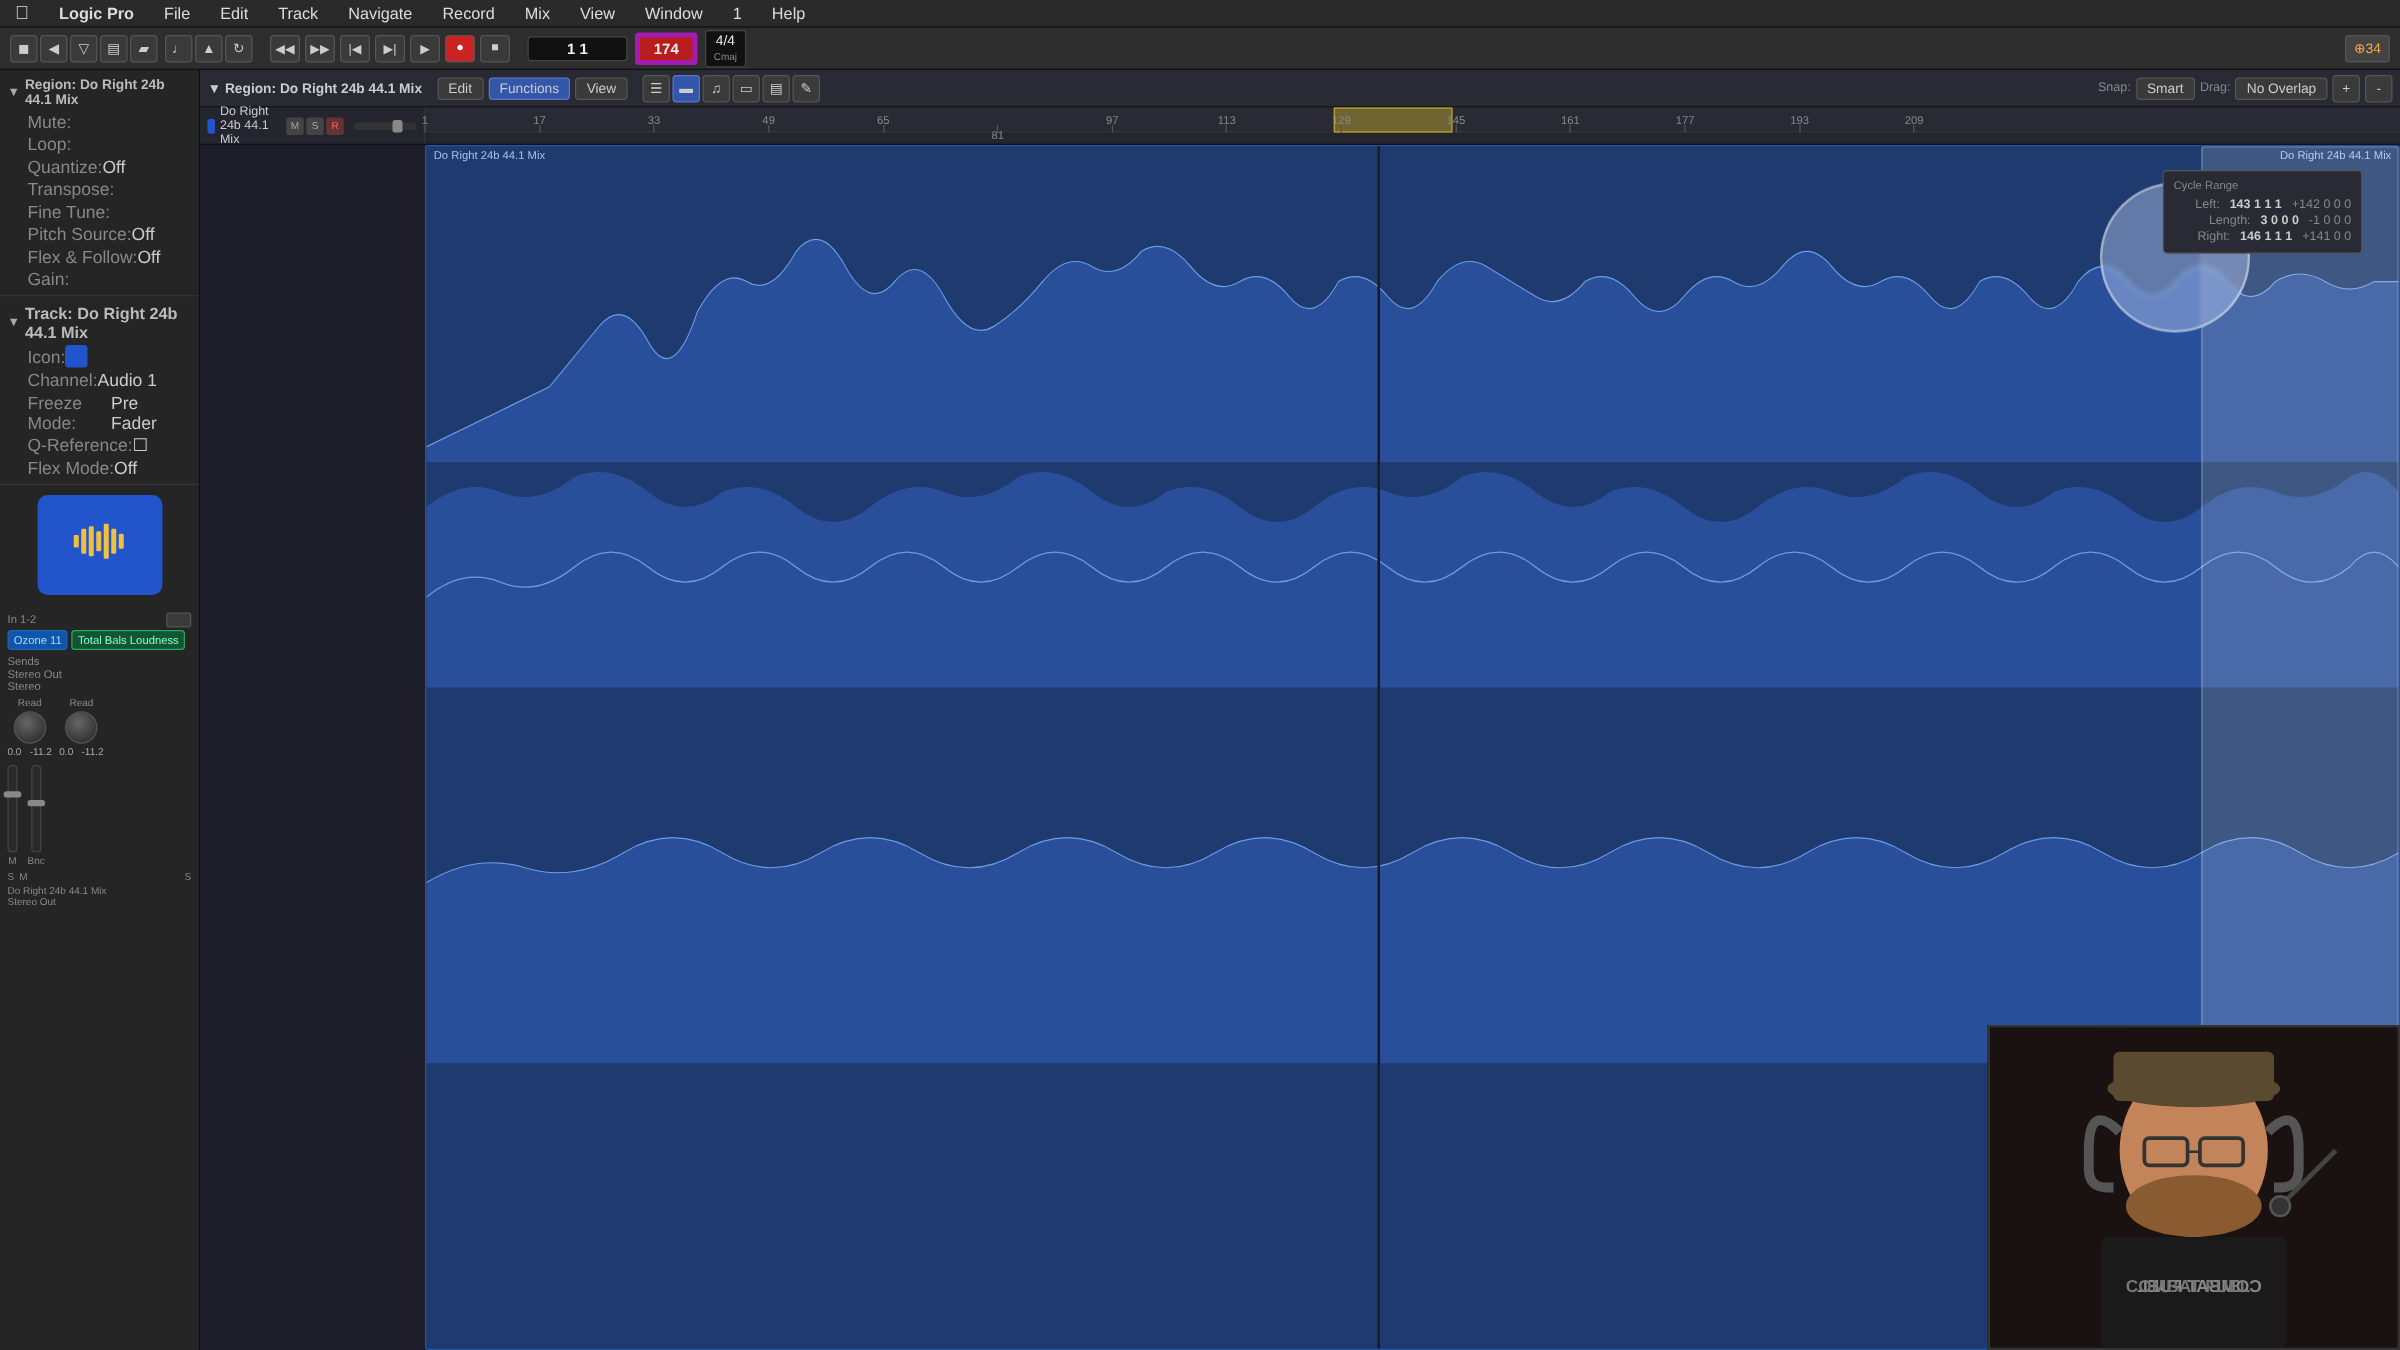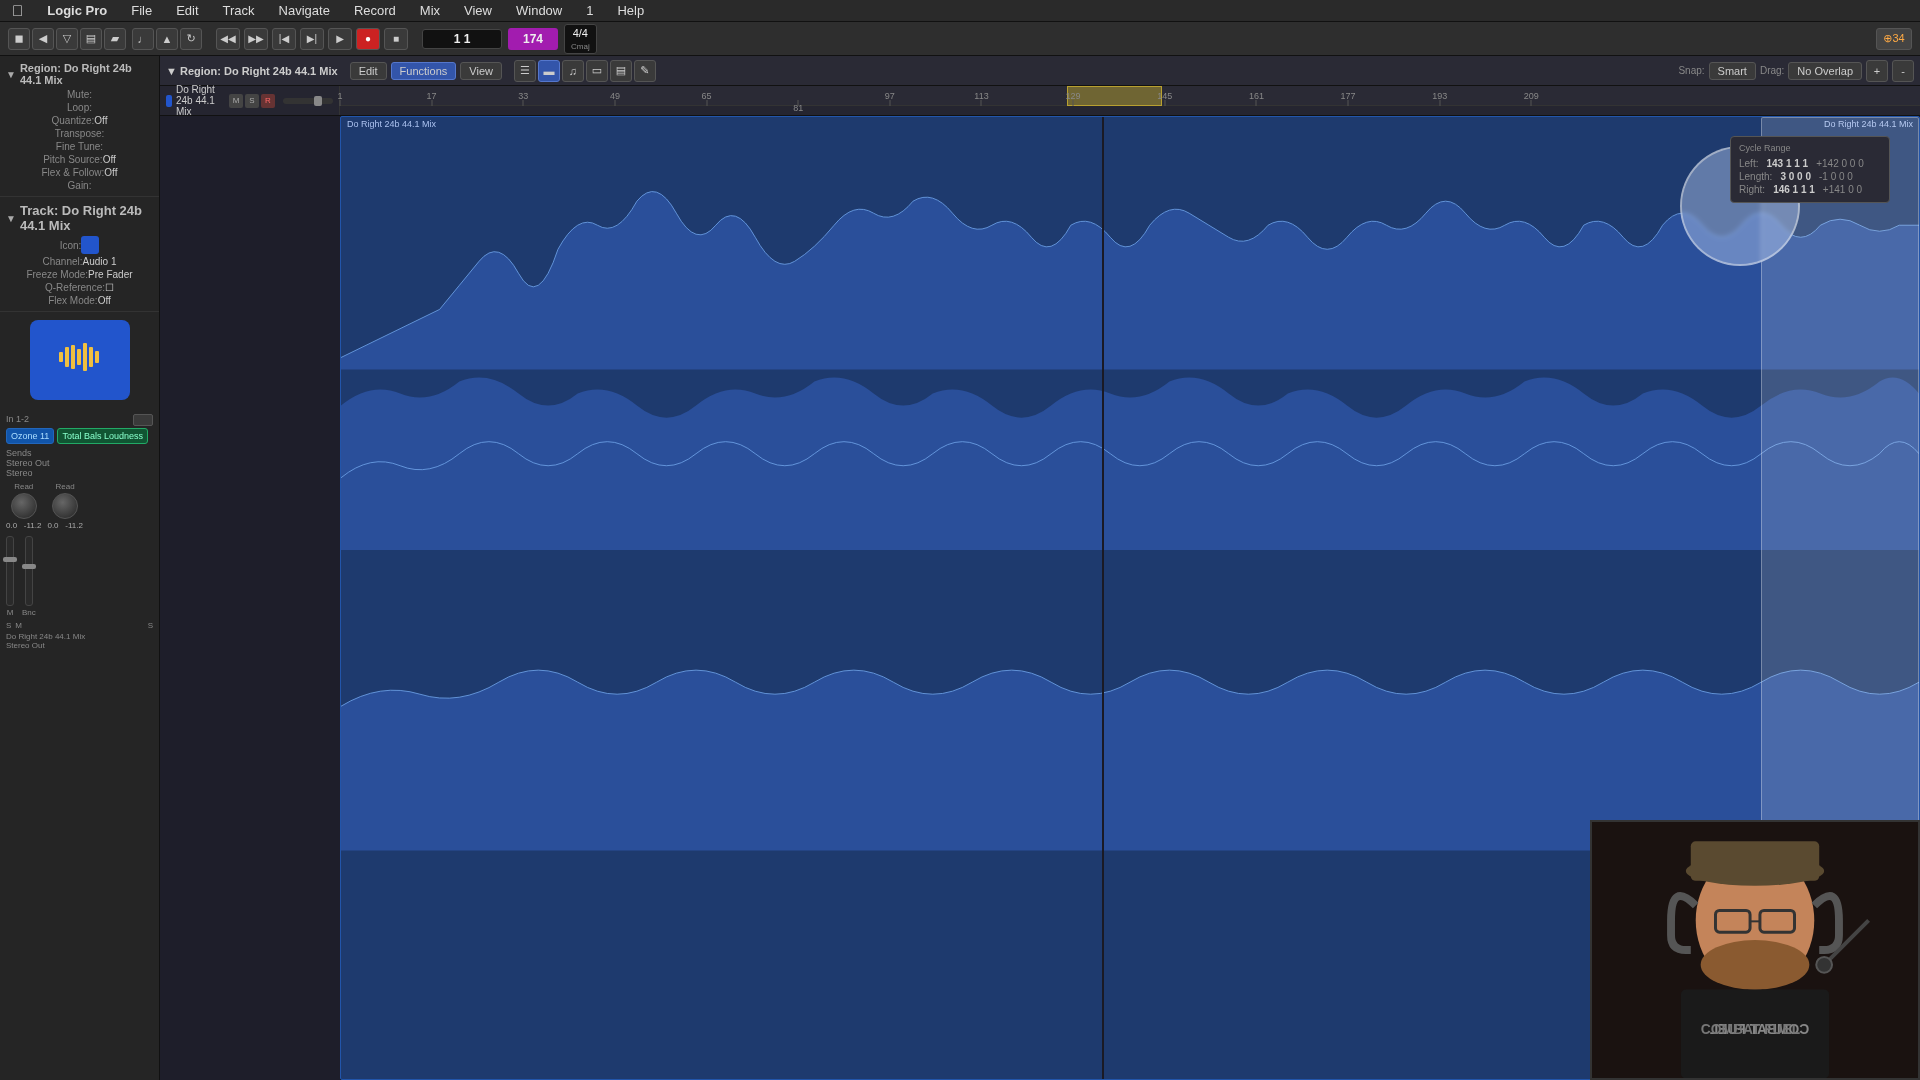--- a/index.html
+++ b/index.html
@@ -80,22 +80,22 @@
       padding: 2px 8px;
       display: flex; gap: 8px;
       align-items: center;
       color: #eee;
       font-size: 12px;
       font-weight: 600;
       min-width: 80px;
       justify-content: center;
     }
     .bpm-display {
-      background: #a21caf;
-      border: 2px solid #a21caf;
+      background: #b91c1c;
+      border: 4px solid #a21caf;
       border-radius: 3px;
       padding: 2px 6px;
       color: #eee;
       font-size: 12px;
       font-weight: 600;
       min-width: 50px;
       text-align: center;
     }
     .time-sig {
       background: #111;
@@ -129,23 +129,23 @@
     #region-inspector {
       padding: 4px 6px;
       border-bottom: 1px solid #333;
     }
     .inspector-header {
       display: flex; align-items: center; gap: 4px;
       font-size: 10px; color: #aaa;
       padding: 2px 0;
     }
     .inspector-row {
-      display: flex; align-items: center; justify-content: center;
+      display: flex; align-items: center; justify-content: flex-start;
       padding: 1px 16px;
-      font-size: 10px;
+      font-size: 14px;
     }
     .inspector-label { color: #888; }
     .inspector-value { color: #ccc; }
 
     
     #track-inspector {
       padding: 4px 6px;
       border-bottom: 1px solid #333;
     }
 
@@ -338,21 +338,21 @@
       background: #2a2a35;
       border: 1px solid #555;
       border-radius: 4px;
       padding: 6px 8px;
       font-size: 10px;
       color: #ccc;
       z-index: 20;
       min-width: 160px;
     }
     .popup-title { color: #888; font-size: 9px; margin-bottom: 4px; }
-    .popup-row { display: flex; justify-content: flex-start; gap: 8px; padding: 1px 0; }
+    .popup-row { display: flex; justify-content: flex-end; gap: 8px; padding: 1px 0; }
     .popup-key { color: #888; }
     .popup-val { color: #ccc; font-weight: 600; }
 
     
     .cycle-marker {
       position: absolute;
       top: 0;
       height: 20px;
       background: rgba(180, 160, 50, 0.5);
       border: 1px solid #b8a030;

